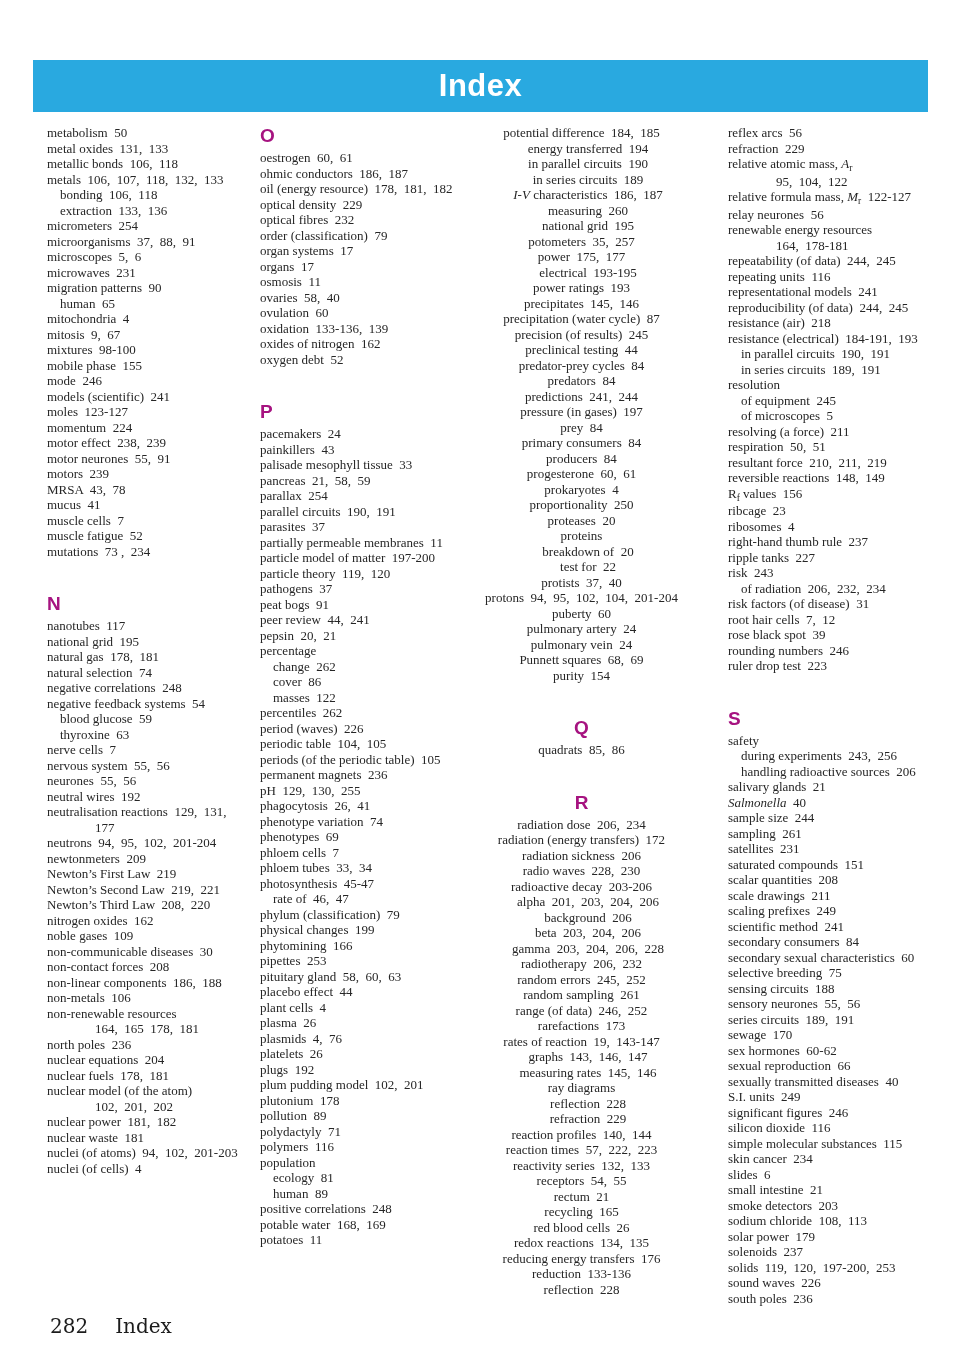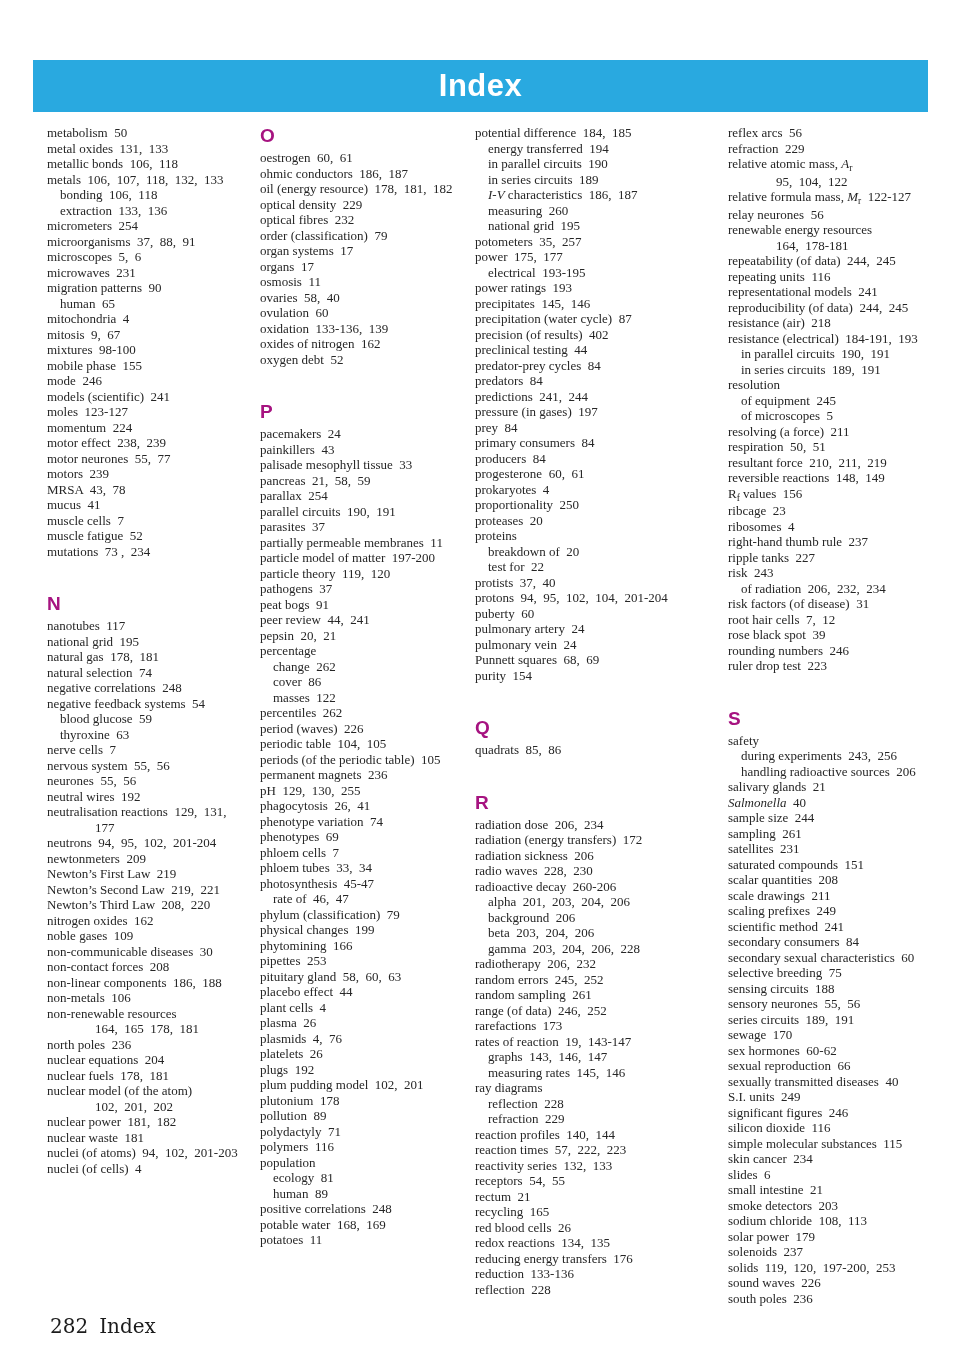--- a/index.html
+++ b/index.html
@@ -10,40 +10,40 @@
   .banner{
     position:absolute;left:33px;top:60px;width:895px;height:52px;
     background:var(--banner,#29a9e0);
     display:flex;align-items:center;justify-content:center;
   }
   .banner .title{
     font-family:"Liberation Sans",sans-serif;font-weight:bold;
     font-size:31px;color:#ffffff;letter-spacing:0.5px;
   }
   .col{position:absolute;top:125px;width:213px;}
-  #c0{left:47px;} #c1{left:260px;} #c2{left:475px;} #c3{left:728px;}
+  #c0{left:47px;} #c1{left:260px;} #c2{left:475px;text-align:center;} #c3{left:728px;}
   .ent{
     font-size:13px;line-height:15.5px;white-space:pre-wrap;
     padding-left:14px;text-indent:-14px;
   }
   .sub{padding-left:27px;}
   .cont{padding-left:62px;}
   .lh{
     font-family:"Liberation Sans",sans-serif;font-weight:bold;
     font-size:19px;line-height:21px;color:var(--magenta,#a61380);
     margin:34px 0 4px 0;
   }
   .col .lh:first-child{margin-top:0;}
   .it{font-style:italic;}
   .sb{font-size:9.5px;position:relative;top:3px;}
   .footer{
     position:absolute;left:50px;top:1314px;
     font-family:"DejaVu Serif",serif;font-size:20px;color:#1c1c1c;
   }
-  .footer .num{margin-right:11px;}
+  .footer .num{margin-right:27px;}
 </style>
 </head>
 <body>
 
 <div class="banner">
   <span class="title">Index</span>
 </div>
 
 <div class="col" id="c0">
     <div class="ent">metabolism  50</div>
@@ -60,21 +60,21 @@
     <div class="ent sub">human  65</div>
     <div class="ent">mitochondria  4</div>
     <div class="ent">mitosis  9,  67</div>
     <div class="ent">mixtures  98-100</div>
     <div class="ent">mobile phase  155</div>
     <div class="ent">mode  246</div>
     <div class="ent">models (scientific)  241</div>
     <div class="ent">moles  123-127</div>
     <div class="ent">momentum  224</div>
     <div class="ent">motor effect  238,  239</div>
-    <div class="ent">motor neurones  55,  77</div>
+    <div class="ent">motor neurones  55,  91</div>
     <div class="ent">motors  239</div>
     <div class="ent">MRSA  43,  78</div>
     <div class="ent">mucus  41</div>
     <div class="ent">muscle cells  7</div>
     <div class="ent">muscle fatigue  52</div>
     <div class="ent">mutations  73 ,  234</div>
     <div class="lh">N</div>
     <div class="ent">nanotubes  117</div>
     <div class="ent">national grid  195</div>
     <div class="ent">natural gas  178,  181</div>
@@ -190,21 +190,21 @@
     <div class="ent sub">in series circuits  189</div>
     <div class="ent sub"><span class="it">I-V</span><span> characteristics  186,  187</span></div>
     <div class="ent sub">measuring  260</div>
     <div class="ent sub">national grid  195</div>
     <div class="ent">potometers  35,  257</div>
     <div class="ent">power  175,  177</div>
     <div class="ent sub">electrical  193-195</div>
     <div class="ent">power ratings  193</div>
     <div class="ent">precipitates  145,  146</div>
     <div class="ent">precipitation (water cycle)  87</div>
-    <div class="ent">precision (of results)  402</div>
+    <div class="ent">precision (of results)  245</div>
     <div class="ent">preclinical testing  44</div>
     <div class="ent">predator-prey cycles  84</div>
     <div class="ent">predators  84</div>
     <div class="ent">predictions  241,  244</div>
     <div class="ent">pressure (in gases)  197</div>
     <div class="ent">prey  84</div>
     <div class="ent">primary consumers  84</div>
     <div class="ent">producers  84</div>
     <div class="ent">progesterone  60,  61</div>
     <div class="ent">prokaryotes  4</div>
@@ -220,21 +220,21 @@
     <div class="ent">pulmonary vein  24</div>
     <div class="ent">Punnett squares  68,  69</div>
     <div class="ent">purity  154</div>
     <div class="lh">Q</div>
     <div class="ent">quadrats  85,  86</div>
     <div class="lh">R</div>
     <div class="ent">radiation dose  206,  234</div>
     <div class="ent">radiation (energy transfers)  172</div>
     <div class="ent">radiation sickness  206</div>
     <div class="ent">radio waves  228,  230</div>
-    <div class="ent">radioactive decay  260-206</div>
+    <div class="ent">radioactive decay  203-206</div>
     <div class="ent sub">alpha  201,  203,  204,  206</div>
     <div class="ent sub">background  206</div>
     <div class="ent sub">beta  203,  204,  206</div>
     <div class="ent sub">gamma  203,  204,  206,  228</div>
     <div class="ent">radiotherapy  206,  232</div>
     <div class="ent">random errors  245,  252</div>
     <div class="ent">random sampling  261</div>
     <div class="ent">range (of data)  246,  252</div>
     <div class="ent">rarefactions  173</div>
     <div class="ent">rates of reaction  19,  143-147</div>

